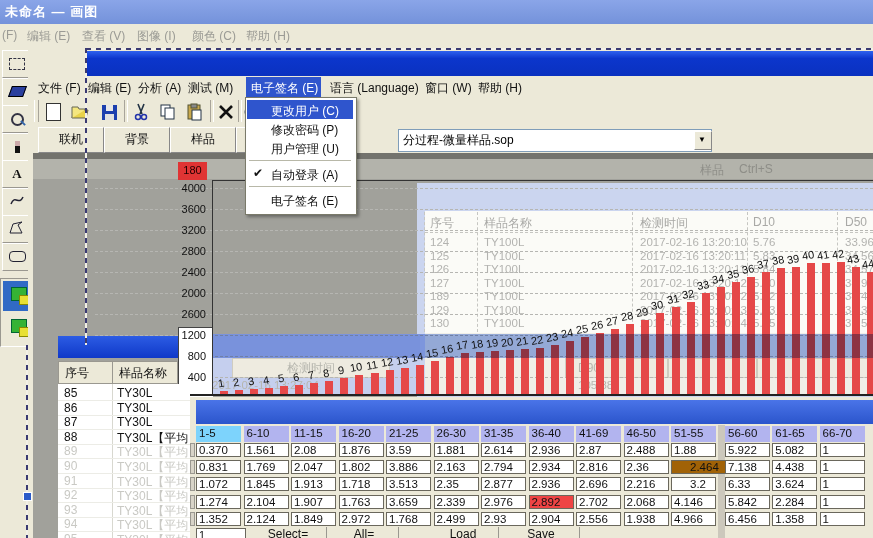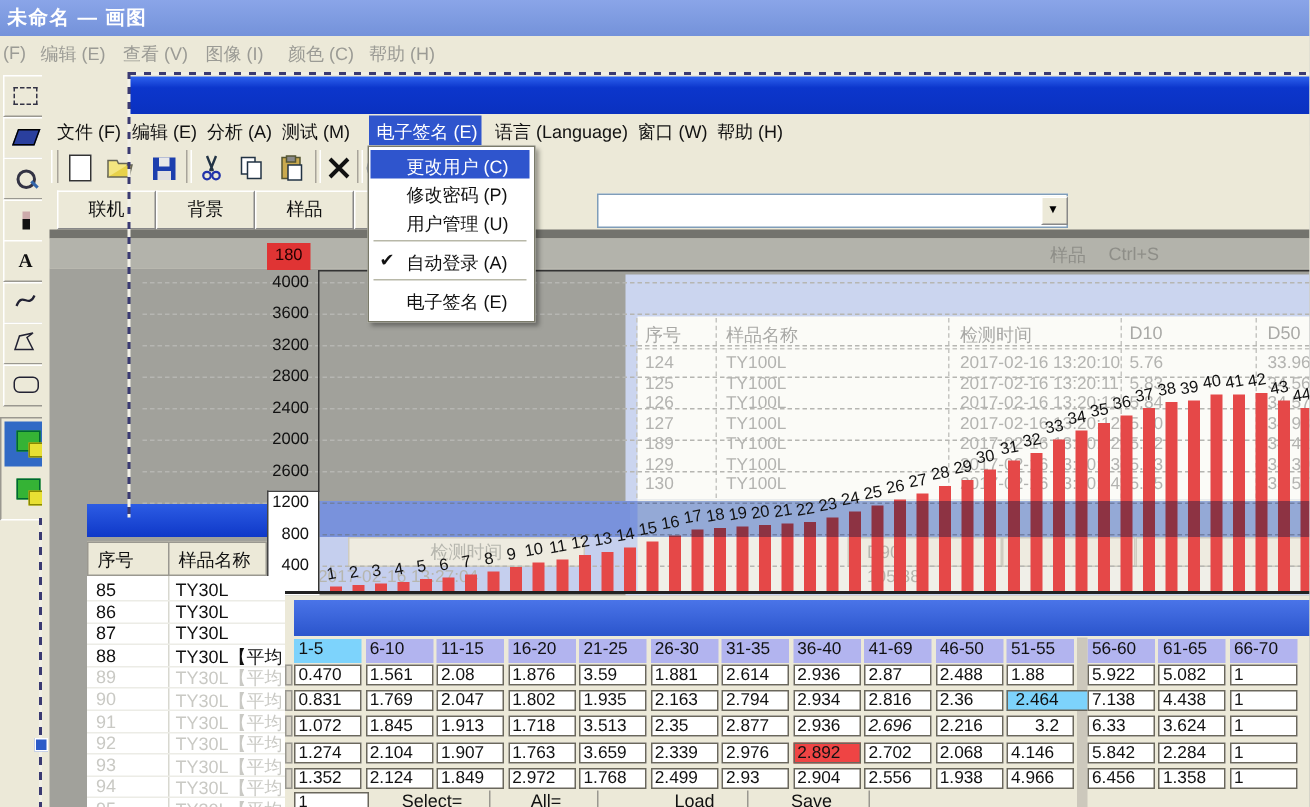--- a/index.html
+++ b/index.html
@@ -124,20 +124,21 @@
       <svg width="18" height="18">
         <circle cx="9" cy="9" r="8" fill="#9ecbe8" stroke="#346"></circle>
         <path d="M1 9 H17 M9 1 V17" stroke="#346" fill="none"></path>
       </svg>
     </div>
     <div style="position: absolute; left: 38px; top: 127px; width: 64px; height: 24px; background: rgb(236, 233, 216); border-width: 1px; border-style: solid; border-image: initial; border-color: rgb(255, 255, 255) rgb(136, 136, 136) rgb(136, 136, 136) rgb(255, 255, 255); text-align: center; line-height: 22px; font-size: 12px;">联机</div>
     <div style="position: absolute; left: 104px; top: 127px; width: 64px; height: 24px; background: rgb(236, 233, 216); border-width: 1px; border-style: solid; border-image: initial; border-color: rgb(255, 255, 255) rgb(136, 136, 136) rgb(136, 136, 136) rgb(255, 255, 255); text-align: center; line-height: 22px; font-size: 12px;">背景</div>
     <div style="position: absolute; left: 170px; top: 127px; width: 64px; height: 24px; background: rgb(236, 233, 216); border-width: 1px; border-style: solid; border-image: initial; border-color: rgb(255, 255, 255) rgb(136, 136, 136) rgb(136, 136, 136) rgb(255, 255, 255); text-align: center; line-height: 22px; font-size: 12px;">样品</div>
     <div style="position: absolute; left: 236px; top: 127px; width: 64px; height: 24px; background: rgb(236, 233, 216); border-width: 1px; border-style: solid; border-image: initial; border-color: rgb(255, 255, 255) rgb(136, 136, 136) rgb(136, 136, 136) rgb(255, 255, 255);"></div>
     <div style="position: absolute; left: 398px; top: 129px; width: 312px; height: 21px; background: rgb(255, 255, 255); border: 1px solid rgb(127, 157, 185);"></div>
+    <div style="position: absolute; left: 403px; top: 132px; font-size: 12px; color: rgb(0, 0, 0);">分过程-微量样品.sop</div>
     <div style="position: absolute; left: 694px; top: 131px; width: 16px; height: 17px; background: rgb(236, 233, 216); border-width: 1px; border-style: solid; border-image: initial; border-color: rgb(255, 255, 255) rgb(136, 136, 136) rgb(136, 136, 136) rgb(255, 255, 255); text-align: center;">
       <div style="position: absolute; left: 3px; top: 3px; font-size: 8px; color: rgb(0, 0, 0);">▼</div>
     </div>
     <div style="position: absolute; left: 33px; top: 153px; width: 840px; height: 6px; background: rgb(115, 115, 109);"></div>
     <div style="position: absolute; left: 33px; top: 159px; width: 840px; height: 20px; background: rgb(179, 179, 171);"></div>
     <div style="position: absolute; left: 33px; top: 179px; width: 840px; height: 359px; background: rgb(161, 161, 155);"></div>
     <div style="position: absolute; left: 700px; top: 162px; color: rgb(142, 142, 136); font-size: 12px;">样品</div>
     <div style="position: absolute; left: 739px; top: 162px; color: rgb(142, 142, 136); font-size: 12px;">Ctrl+S</div>
     <div style="position: absolute; left: 417px; top: 183px; width: 456px; height: 214px; background: rgb(203, 213, 239);"></div>
     <div style="position: absolute; left: 425px; top: 211px; width: 448px; height: 122px; background: rgb(251, 251, 247);"></div>
@@ -360,57 +361,57 @@
     <div style="position: absolute; left: 433.5px; top: 426px; width: 45px; height: 16px; background: rgb(178, 180, 239); font-size: 11.5px; padding: 1px 0px 0px 3px; box-sizing: border-box;">26-30</div>
     <div style="position: absolute; left: 481px; top: 426px; width: 45px; height: 16px; background: rgb(178, 180, 239); font-size: 11.5px; padding: 1px 0px 0px 3px; box-sizing: border-box;">31-35</div>
     <div style="position: absolute; left: 528.5px; top: 426px; width: 45px; height: 16px; background: rgb(178, 180, 239); font-size: 11.5px; padding: 1px 0px 0px 3px; box-sizing: border-box;">36-40</div>
     <div style="position: absolute; left: 576px; top: 426px; width: 45px; height: 16px; background: rgb(178, 180, 239); font-size: 11.5px; padding: 1px 0px 0px 3px; box-sizing: border-box;">41-69</div>
     <div style="position: absolute; left: 623.5px; top: 426px; width: 45px; height: 16px; background: rgb(178, 180, 239); font-size: 11.5px; padding: 1px 0px 0px 3px; box-sizing: border-box;">46-50</div>
     <div style="position: absolute; left: 671px; top: 426px; width: 45px; height: 16px; background: rgb(178, 180, 239); font-size: 11.5px; padding: 1px 0px 0px 3px; box-sizing: border-box;">51-55</div>
     <div style="position: absolute; left: 725px; top: 426px; width: 45px; height: 16px; background: rgb(178, 180, 239); font-size: 11.5px; padding: 1px 0px 0px 3px; box-sizing: border-box;">56-60</div>
     <div style="position: absolute; left: 772.3px; top: 426px; width: 45px; height: 16px; background: rgb(178, 180, 239); font-size: 11.5px; padding: 1px 0px 0px 3px; box-sizing: border-box;">61-65</div>
     <div style="position: absolute; left: 819.6px; top: 426px; width: 45px; height: 16px; background: rgb(178, 180, 239); font-size: 11.5px; padding: 1px 0px 0px 3px; box-sizing: border-box;">66-70</div>
     <div style="position: absolute; left: 718px; top: 425px; width: 7px; height: 113px; background: rgb(204, 200, 188);"></div>
-    <div style="position: absolute; left: 196px; top: 443px; width: 45px; height: 14px; background: rgb(255, 255, 255); border: 1px solid rgb(106, 103, 92); font-size: 11.5px; padding-left: 2px; box-sizing: border-box; line-height: 13px;">0.470</div>
+    <div style="position: absolute; left: 196px; top: 443px; width: 45px; height: 14px; background: rgb(255, 255, 255); border: 1px solid rgb(106, 103, 92); font-size: 11.5px; padding-left: 2px; box-sizing: border-box; line-height: 13px;">0.370</div>
     <div style="position: absolute; left: 243.5px; top: 443px; width: 45px; height: 14px; background: rgb(255, 255, 255); border: 1px solid rgb(106, 103, 92); font-size: 11.5px; padding-left: 2px; box-sizing: border-box; line-height: 13px;">1.561</div>
     <div style="position: absolute; left: 291px; top: 443px; width: 45px; height: 14px; background: rgb(255, 255, 255); border: 1px solid rgb(106, 103, 92); font-size: 11.5px; padding-left: 2px; box-sizing: border-box; line-height: 13px;">2.08</div>
     <div style="position: absolute; left: 338.5px; top: 443px; width: 45px; height: 14px; background: rgb(255, 255, 255); border: 1px solid rgb(106, 103, 92); font-size: 11.5px; padding-left: 2px; box-sizing: border-box; line-height: 13px;">1.876</div>
     <div style="position: absolute; left: 386px; top: 443px; width: 45px; height: 14px; background: rgb(255, 255, 255); border: 1px solid rgb(106, 103, 92); font-size: 11.5px; padding-left: 2px; box-sizing: border-box; line-height: 13px;">3.59</div>
     <div style="position: absolute; left: 433.5px; top: 443px; width: 45px; height: 14px; background: rgb(255, 255, 255); border: 1px solid rgb(106, 103, 92); font-size: 11.5px; padding-left: 2px; box-sizing: border-box; line-height: 13px;">1.881</div>
     <div style="position: absolute; left: 481px; top: 443px; width: 45px; height: 14px; background: rgb(255, 255, 255); border: 1px solid rgb(106, 103, 92); font-size: 11.5px; padding-left: 2px; box-sizing: border-box; line-height: 13px;">2.614</div>
     <div style="position: absolute; left: 528.5px; top: 443px; width: 45px; height: 14px; background: rgb(255, 255, 255); border: 1px solid rgb(106, 103, 92); font-size: 11.5px; padding-left: 2px; box-sizing: border-box; line-height: 13px;">2.936</div>
     <div style="position: absolute; left: 576px; top: 443px; width: 45px; height: 14px; background: rgb(255, 255, 255); border: 1px solid rgb(106, 103, 92); font-size: 11.5px; padding-left: 2px; box-sizing: border-box; line-height: 13px;">2.87</div>
     <div style="position: absolute; left: 623.5px; top: 443px; width: 45px; height: 14px; background: rgb(255, 255, 255); border: 1px solid rgb(106, 103, 92); font-size: 11.5px; padding-left: 2px; box-sizing: border-box; line-height: 13px;">2.488</div>
     <div style="position: absolute; left: 671px; top: 443px; width: 45px; height: 14px; background: rgb(255, 255, 255); border: 1px solid rgb(106, 103, 92); font-size: 11.5px; padding-left: 2px; box-sizing: border-box; line-height: 13px;">1.88</div>
     <div style="position: absolute; left: 725px; top: 443px; width: 45px; height: 14px; background: rgb(255, 255, 255); border: 1px solid rgb(106, 103, 92); font-size: 11.5px; padding-left: 2px; box-sizing: border-box; line-height: 13px;">5.922</div>
     <div style="position: absolute; left: 772.3px; top: 443px; width: 45px; height: 14px; background: rgb(255, 255, 255); border: 1px solid rgb(106, 103, 92); font-size: 11.5px; padding-left: 2px; box-sizing: border-box; line-height: 13px;">5.082</div>
     <div style="position: absolute; left: 819.6px; top: 443px; width: 45px; height: 14px; background: rgb(255, 255, 255); border: 1px solid rgb(106, 103, 92); font-size: 11.5px; padding-left: 2px; box-sizing: border-box; line-height: 13px;">1</div>
     <div style="position: absolute; left: 196px; top: 460.2px; width: 45px; height: 14px; background: rgb(255, 255, 255); border: 1px solid rgb(106, 103, 92); font-size: 11.5px; padding-left: 2px; box-sizing: border-box; line-height: 13px;">0.831</div>
     <div style="position: absolute; left: 243.5px; top: 460.2px; width: 45px; height: 14px; background: rgb(255, 255, 255); border: 1px solid rgb(106, 103, 92); font-size: 11.5px; padding-left: 2px; box-sizing: border-box; line-height: 13px;">1.769</div>
     <div style="position: absolute; left: 291px; top: 460.2px; width: 45px; height: 14px; background: rgb(255, 255, 255); border: 1px solid rgb(106, 103, 92); font-size: 11.5px; padding-left: 2px; box-sizing: border-box; line-height: 13px;">2.047</div>
     <div style="position: absolute; left: 338.5px; top: 460.2px; width: 45px; height: 14px; background: rgb(255, 255, 255); border: 1px solid rgb(106, 103, 92); font-size: 11.5px; padding-left: 2px; box-sizing: border-box; line-height: 13px;">1.802</div>
-    <div style="position: absolute; left: 386px; top: 460.2px; width: 45px; height: 14px; background: rgb(255, 255, 255); border: 1px solid rgb(106, 103, 92); font-size: 11.5px; padding-left: 2px; box-sizing: border-box; line-height: 13px;">1.935</div>
+    <div style="position: absolute; left: 386px; top: 460.2px; width: 45px; height: 14px; background: rgb(255, 255, 255); border: 1px solid rgb(106, 103, 92); font-size: 11.5px; padding-left: 2px; box-sizing: border-box; line-height: 13px;">3.886</div>
     <div style="position: absolute; left: 433.5px; top: 460.2px; width: 45px; height: 14px; background: rgb(255, 255, 255); border: 1px solid rgb(106, 103, 92); font-size: 11.5px; padding-left: 2px; box-sizing: border-box; line-height: 13px;">2.163</div>
     <div style="position: absolute; left: 481px; top: 460.2px; width: 45px; height: 14px; background: rgb(255, 255, 255); border: 1px solid rgb(106, 103, 92); font-size: 11.5px; padding-left: 2px; box-sizing: border-box; line-height: 13px;">2.794</div>
     <div style="position: absolute; left: 528.5px; top: 460.2px; width: 45px; height: 14px; background: rgb(255, 255, 255); border: 1px solid rgb(106, 103, 92); font-size: 11.5px; padding-left: 2px; box-sizing: border-box; line-height: 13px;">2.934</div>
     <div style="position: absolute; left: 576px; top: 460.2px; width: 45px; height: 14px; background: rgb(255, 255, 255); border: 1px solid rgb(106, 103, 92); font-size: 11.5px; padding-left: 2px; box-sizing: border-box; line-height: 13px;">2.816</div>
     <div style="position: absolute; left: 623.5px; top: 460.2px; width: 45px; height: 14px; background: rgb(255, 255, 255); border: 1px solid rgb(106, 103, 92); font-size: 11.5px; padding-left: 2px; box-sizing: border-box; line-height: 13px;">2.36</div>
-    <div style="position: absolute; left: 671px; top: 460.2px; width: 62px; height: 14px; background: #7dd3fc; border: 1px solid rgb(106, 103, 92); font-size: 11.5px; padding-left: 5px; box-sizing: border-box; line-height: 13px;">2.464</div>
+    <div style="position: absolute; left: 671px; top: 460.2px; width: 62px; height: 14px; background: #a16207; border: 1px solid rgb(106, 103, 92); font-size: 11.5px; padding-left: 18px; box-sizing: border-box; line-height: 13px;">2.464</div>
     <div style="position: absolute; left: 725px; top: 460.2px; width: 45px; height: 14px; background: rgb(255, 255, 255); border: 1px solid rgb(106, 103, 92); font-size: 11.5px; padding-left: 2px; box-sizing: border-box; line-height: 13px;">7.138</div>
     <div style="position: absolute; left: 772.3px; top: 460.2px; width: 45px; height: 14px; background: rgb(255, 255, 255); border: 1px solid rgb(106, 103, 92); font-size: 11.5px; padding-left: 2px; box-sizing: border-box; line-height: 13px;">4.438</div>
     <div style="position: absolute; left: 819.6px; top: 460.2px; width: 45px; height: 14px; background: rgb(255, 255, 255); border: 1px solid rgb(106, 103, 92); font-size: 11.5px; padding-left: 2px; box-sizing: border-box; line-height: 13px;">1</div>
     <div style="position: absolute; left: 196px; top: 477.4px; width: 45px; height: 14px; background: rgb(255, 255, 255); border: 1px solid rgb(106, 103, 92); font-size: 11.5px; padding-left: 2px; box-sizing: border-box; line-height: 13px;">1.072</div>
     <div style="position: absolute; left: 243.5px; top: 477.4px; width: 45px; height: 14px; background: rgb(255, 255, 255); border: 1px solid rgb(106, 103, 92); font-size: 11.5px; padding-left: 2px; box-sizing: border-box; line-height: 13px;">1.845</div>
     <div style="position: absolute; left: 291px; top: 477.4px; width: 45px; height: 14px; background: rgb(255, 255, 255); border: 1px solid rgb(106, 103, 92); font-size: 11.5px; padding-left: 2px; box-sizing: border-box; line-height: 13px;">1.913</div>
     <div style="position: absolute; left: 338.5px; top: 477.4px; width: 45px; height: 14px; background: rgb(255, 255, 255); border: 1px solid rgb(106, 103, 92); font-size: 11.5px; padding-left: 2px; box-sizing: border-box; line-height: 13px;">1.718</div>
     <div style="position: absolute; left: 386px; top: 477.4px; width: 45px; height: 14px; background: rgb(255, 255, 255); border: 1px solid rgb(106, 103, 92); font-size: 11.5px; padding-left: 2px; box-sizing: border-box; line-height: 13px;">3.513</div>
     <div style="position: absolute; left: 433.5px; top: 477.4px; width: 45px; height: 14px; background: rgb(255, 255, 255); border: 1px solid rgb(106, 103, 92); font-size: 11.5px; padding-left: 2px; box-sizing: border-box; line-height: 13px;">2.35</div>
     <div style="position: absolute; left: 481px; top: 477.4px; width: 45px; height: 14px; background: rgb(255, 255, 255); border: 1px solid rgb(106, 103, 92); font-size: 11.5px; padding-left: 2px; box-sizing: border-box; line-height: 13px;">2.877</div>
     <div style="position: absolute; left: 528.5px; top: 477.4px; width: 45px; height: 14px; background: rgb(255, 255, 255); border: 1px solid rgb(106, 103, 92); font-size: 11.5px; padding-left: 2px; box-sizing: border-box; line-height: 13px;">2.936</div>
-    <div style="position: absolute; left: 576px; top: 477.4px; width: 45px; height: 14px; background: rgb(255, 255, 255); border: 1px solid rgb(106, 103, 92); font-size: 11.5px; padding-left: 2px; box-sizing: border-box; line-height: 13px; font-style: italic;">2.696</div>
+    <div style="position: absolute; left: 576px; top: 477.4px; width: 45px; height: 14px; background: rgb(255, 255, 255); border: 1px solid rgb(106, 103, 92); font-size: 11.5px; padding-left: 2px; box-sizing: border-box; line-height: 13px;">2.696</div>
     <div style="position: absolute; left: 623.5px; top: 477.4px; width: 45px; height: 14px; background: rgb(255, 255, 255); border: 1px solid rgb(106, 103, 92); font-size: 11.5px; padding-left: 2px; box-sizing: border-box; line-height: 13px;">2.216</div>
     <div style="position: absolute; left: 671px; top: 477.4px; width: 45px; height: 14px; background: rgb(255, 255, 255); border: 1px solid rgb(106, 103, 92); font-size: 11.5px; padding-left: 18px; box-sizing: border-box; line-height: 13px;">3.2</div>
     <div style="position: absolute; left: 725px; top: 477.4px; width: 45px; height: 14px; background: rgb(255, 255, 255); border: 1px solid rgb(106, 103, 92); font-size: 11.5px; padding-left: 2px; box-sizing: border-box; line-height: 13px;">6.33</div>
     <div style="position: absolute; left: 772.3px; top: 477.4px; width: 45px; height: 14px; background: rgb(255, 255, 255); border: 1px solid rgb(106, 103, 92); font-size: 11.5px; padding-left: 2px; box-sizing: border-box; line-height: 13px;">3.624</div>
     <div style="position: absolute; left: 819.6px; top: 477.4px; width: 45px; height: 14px; background: rgb(255, 255, 255); border: 1px solid rgb(106, 103, 92); font-size: 11.5px; padding-left: 2px; box-sizing: border-box; line-height: 13px;">1</div>
     <div style="position: absolute; left: 196px; top: 494.6px; width: 45px; height: 14px; background: rgb(255, 255, 255); border: 1px solid rgb(106, 103, 92); font-size: 11.5px; padding-left: 2px; box-sizing: border-box; line-height: 13px;">1.274</div>
     <div style="position: absolute; left: 243.5px; top: 494.6px; width: 45px; height: 14px; background: rgb(255, 255, 255); border: 1px solid rgb(106, 103, 92); font-size: 11.5px; padding-left: 2px; box-sizing: border-box; line-height: 13px;">2.104</div>
     <div style="position: absolute; left: 291px; top: 494.6px; width: 45px; height: 14px; background: rgb(255, 255, 255); border: 1px solid rgb(106, 103, 92); font-size: 11.5px; padding-left: 2px; box-sizing: border-box; line-height: 13px;">1.907</div>
     <div style="position: absolute; left: 338.5px; top: 494.6px; width: 45px; height: 14px; background: rgb(255, 255, 255); border: 1px solid rgb(106, 103, 92); font-size: 11.5px; padding-left: 2px; box-sizing: border-box; line-height: 13px;">1.763</div>
     <div style="position: absolute; left: 386px; top: 494.6px; width: 45px; height: 14px; background: rgb(255, 255, 255); border: 1px solid rgb(106, 103, 92); font-size: 11.5px; padding-left: 2px; box-sizing: border-box; line-height: 13px;">3.659</div>

